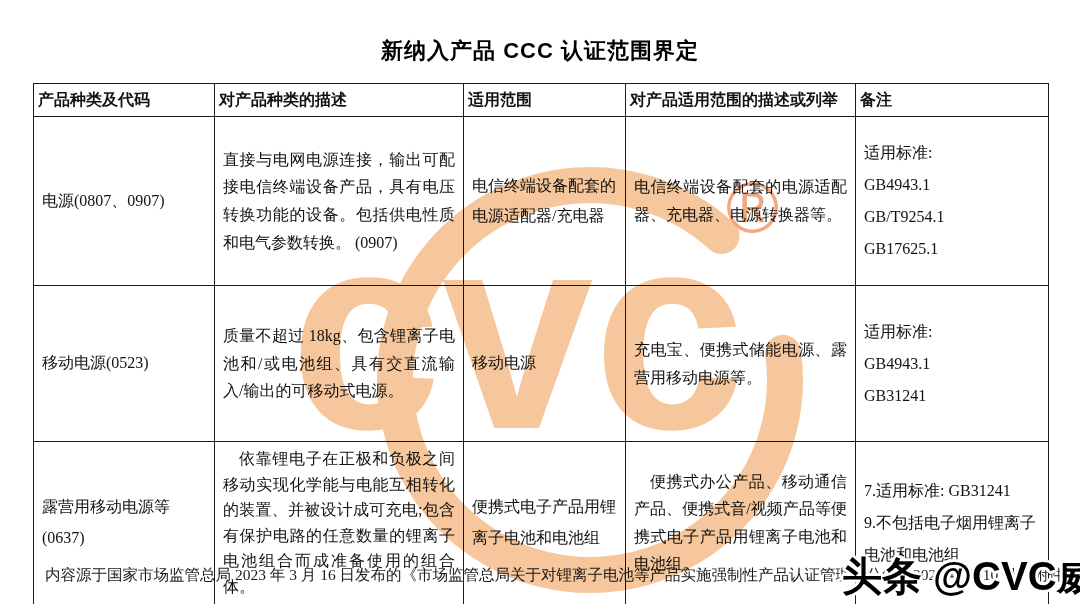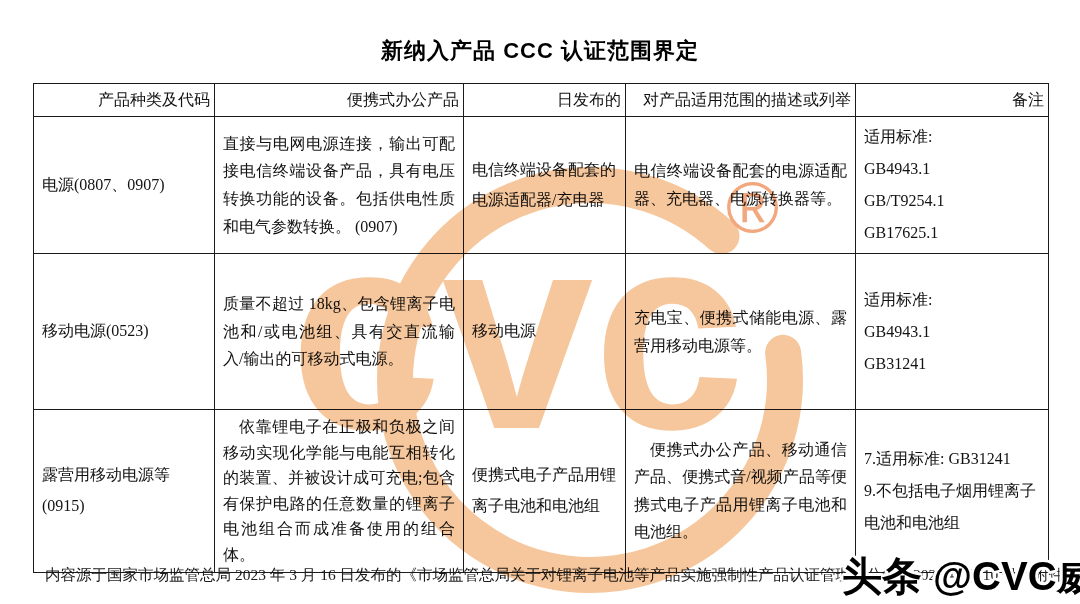--- a/index.html
+++ b/index.html
@@ -35,37 +35,37 @@
     table-layout: fixed;
   }
   table.ccc th, table.ccc td {
     border: 1.5px solid #1b1b1b;
     font-size: 16px;
     vertical-align: middle;
     color: #121212;
   }
   table.ccc th {
     height: 33px;
-    font-weight: normal;
-    text-align: right;
+    font-weight: bold;
+    text-align: left;
     padding: 2px 4px;
   }
   tr.r1 { height: 129px; }
   tr.r2 { height: 156px; }
   tr.r3 { height: 156px; }
   td.cat { text-align: left; padding: 4px 8px; line-height: 1.9; }
   td.desc, td.scopedesc {
     text-align: justify;
     text-justify: inter-ideograph;
     padding: 4px 8px;
     line-height: 1.72;
   }
   td.scope { padding: 4px 8px; line-height: 1.9; }
   td.scope.center { text-align: left; }
-  td.remarks { padding: 4px 8px; line-height: 2.0; }
+  td.remarks { padding: 20px 8px; line-height: 2.0; }
   td.remarks div { white-space: nowrap; }
   .indent { text-indent: 1em; }
   .tight { line-height: 1.6 !important; }
   .footer {
     position: absolute;
     left: 45px;
     top: 565px;
     width: 1035px;
     font-size: 15.5px;
     color: #1a1a1a;
@@ -107,22 +107,22 @@
     <colgroup>
       <col style="width:181px">
         <col style="width:249px">
         <col style="width:162px">
         <col style="width:230px">
         <col style="width:193px">
     </colgroup>
     <thead>
       <tr>
         <th>产品种类及代码</th>
-        <th>便携式办公产品</th>
-        <th>日发布的</th>
+        <th>对产品种类的描述</th>
+        <th>适用范围</th>
         <th>对产品适用范围的描述或列举</th>
         <th>备注</th>
       </tr>
     </thead>
     <tbody>
       <tr class="r1">
         <td class="cat">电源(0807、0907)</td>
         <td class="desc">直接与电网电源连接，输出可配接电信终端设备产品，具有电压转换功能的设备。包括供电性质和电气参数转换。 (0907)</td>
         <td class="scope">电信终端设备配套的电源适配器/充电器</td>
         <td class="scopedesc">电信终端设备配套的电源适配器、充电器、电源转换器等。</td>
@@ -140,21 +140,21 @@
         <td class="scopedesc">充电宝、便携式储能电源、露营用移动电源等。</td>
         <td class="remarks">
           <div>适用标准:</div>
           <div>GB4943.1</div>
           <div>GB31241</div>
         </td>
       </tr>
       <tr class="r3">
         <td class="cat">
           <div>露营用移动电源等</div>
-          <div>(0915)</div>
+          <div>(0637)</div>
         </td>
         <td class="desc tight indent">依靠锂电子在正极和负极之间移动实现化学能与电能互相转化的装置、并被设计成可充电;包含有保护电路的任意数量的锂离子电池组合而成准备使用的组合体。</td>
         <td class="scope">便携式电子产品用锂离子电池和电池组</td>
         <td class="scopedesc indent">便携式办公产品、移动通信产品、便携式音/视频产品等便携式电子产品用锂离子电池和电池组。</td>
         <td class="remarks">
           <div style="white-space:normal">7.适用标准: GB31241</div>
           <div style="white-space:normal">9.不包括电子烟用锂离子电池和电池组</div>
         </td>
       </tr>
     </tbody>

